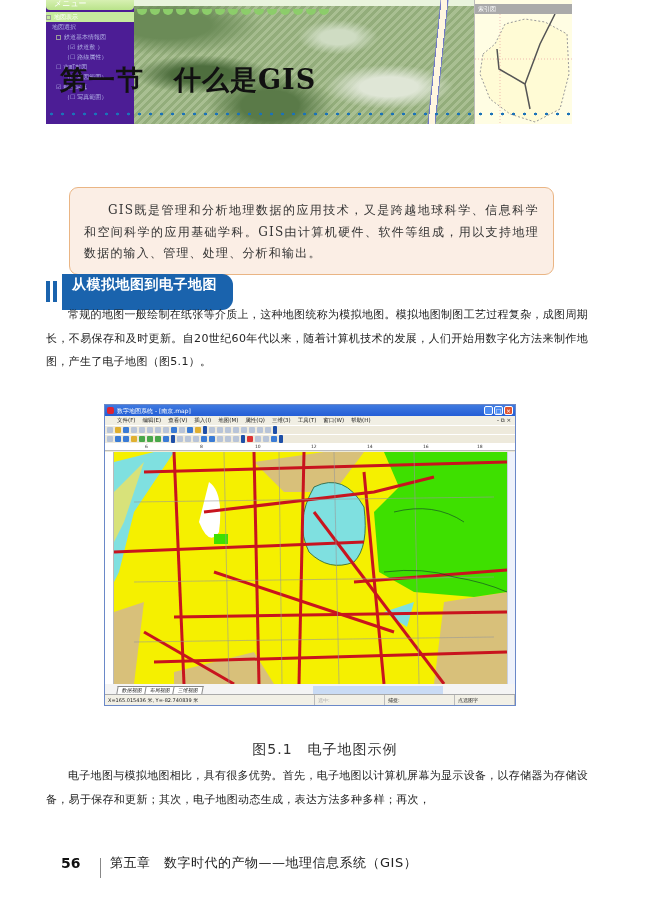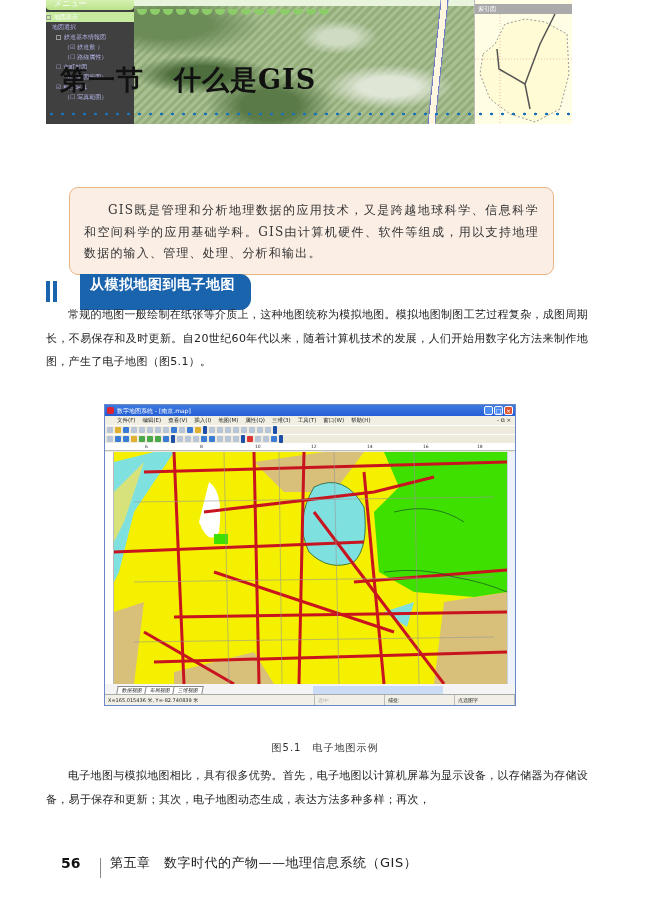--- a/index.html
+++ b/index.html
@@ -1,20 +1,20 @@
 <!DOCTYPE html>
 <html><head>
 <meta charset="utf-8">
 <style>
   * { box-sizing: border-box; margin: 0; padding: 0; }
   body { width: 650px; height: 920px; background: #ffffff; position: relative; overflow: hidden; font-family: "DejaVu Serif", serif; color: #222; }
 
   
   .banner { position: absolute; left: 46px; top: 0; width: 526px; height: 124px; overflow: hidden; }
-  .menu-panel { position: absolute; left: 0; top: 0; width: 88px; height: 124px; background: #404040; }
+  .menu-panel { position: absolute; left: 0; top: 0; width: 88px; height: 124px; background: #4c1d95; }
   .menu-title { height: 10px; background: linear-gradient(#d7f0b2,#b9e38a); border-radius: 0 0 4px 4px; margin: 0 0 2px 0; font-size: 8px; color: #fff; padding-left: 8px; font-family: "DejaVu Sans", sans-serif; line-height: 8px; }
   .menu-row { font-family: "DejaVu Sans", sans-serif; font-size: 6px; color: #b2b2e6; line-height: 10px; white-space: nowrap; }
   .menu-row.sel { background: #c6eb9e; color: #fff; }
   .menu-row .cb { display: inline-block; width: 5px; height: 5px; border: 1px solid #999; margin-right: 3px; vertical-align: middle; }
   .aerial { position: absolute; left: 88px; top: 0; width: 340px; height: 124px;
     background:
       radial-gradient(ellipse at 20% 60%, #4e6e3e 0 8%, transparent 18%),
       radial-gradient(ellipse at 60% 30%, #cfdcc3 0 6%, transparent 14%),
       radial-gradient(ellipse at 75% 70%, #dfe6d6 0 8%, transparent 18%),
       radial-gradient(ellipse at 40% 85%, #5a7a48 0 10%, transparent 22%),
@@ -31,21 +31,21 @@
   .section-title { position: absolute; left: 60px; top: 62px; font-size: 27px; font-weight: bold; color: #111; letter-spacing: 1px; font-family: "DejaVu Serif", serif; }
   .section-title .num { margin-right: 30px; }
   .dots { position: absolute; left: 46px; top: 112px; width: 526px; height: 4px; background: radial-gradient(circle, #1b72b8 1.3px, transparent 1.6px) 0 0/11px 4px repeat-x; }
 
   
   .summary { position: absolute; left: 69px; top: 155px; width: 485px; height: 88px; background: #fbeee5; border: 1.5px solid #eab584; border-radius: 9px; padding: 12px 14px 0 14px; font-size: 12px; line-height: 21.5px; color: #333; text-indent: 2em; letter-spacing: 1.2px; text-align: justify; margin-top: 32px; }
 
   
   .h2 { position: absolute; left: 46px; top: 281px; height: 21px; display: flex; align-items: center; }
   .h2 .bar { width: 4px; height: 21px; background: #1a63ad; margin-right: 3px; }
-  .h2 .pill { height: 36px; background: #1a63ad; color: #fff; font-family: "DejaVu Sans", sans-serif; font-weight: bold; font-size: 14px; padding: 0 16px 12px 10px; border-radius: 0 11px 11px 0; line-height: 21px; margin-left: 20px; letter-spacing: 0.5px; }
+  .h2 .pill { height: 36px; background: #1a63ad; color: #fff; font-family: "DejaVu Sans", sans-serif; font-weight: bold; font-size: 14px; padding: 0 16px 12px 10px; border-radius: 0 11px 11px 0; line-height: 21px; margin-left: 2px; letter-spacing: 0.5px; }
 
   .para { position: absolute; left: 46px; font-family: "DejaVu Sans", sans-serif; font-size: 11px; line-height: 23.5px; color: #222; text-align: justify; letter-spacing: 0.3px; }
   .para1 { top: 303px; width: 542px; text-indent: 2em; }
   .para2 { top: 764px; width: 542px; text-indent: 2em; }
 
   
   .win { position: absolute; left: 104px; top: 404px; width: 412px; height: 302px; border: 1px solid #6a88c8; background: #ece9d8; font-family: "DejaVu Sans", sans-serif; }
   .titlebar { height: 11px; background: linear-gradient(#3f7ae0,#245ed6); color: #fff; font-size: 6px; line-height: 11px; padding-left: 12px; position: relative; }
   .titlebar .appicon { position: absolute; left: 2px; top: 2px; width: 7px; height: 7px; background: #d23; border-radius: 2px; }
   .titlebar .btns { position: absolute; right: 2px; top: 1px; display: flex; gap: 1px; }
@@ -61,21 +61,21 @@
   .mapwrap { position: absolute; left: 0; top: 47px; width: 410px; height: 232px; display: flex; }
   .vruler { width: 9px; background: #fff; border-right: 1px solid #bbb; }
   .map { flex: 1; position: relative; overflow: hidden; background: #f5f000; }
   .vscroll { width: 8px; background: #eef2fb; border-left: 1px solid #c8cfe0; }
   .tabsbar { position: absolute; left: 0; top: 279px; width: 410px; height: 10px; background: #f4f4f4; display: flex; align-items: flex-end; padding-left: 12px; font-size: 5px; }
   .tabsbar .tab { border: 1px solid #888; border-bottom: none; padding: 0 4px; background: #fff; margin-right: -2px; height: 8px; line-height: 7px; transform: skewX(-10deg); }
   .tabsbar .hscroll { flex: 1; height: 8px; background: linear-gradient(90deg, #f4f4f4 0 35%, #c9dbf5 35% 78%, #f4f4f4 78%); margin: 0 6px; }
   .statusbar { position: absolute; left: 0; top: 289px; width: 410px; height: 11px; background: #f2f0e6; border-top: 1px solid #aaa; font-size: 5px; line-height: 10px; display: flex; }
   .statusbar div { border-right: 1px solid #bbb; padding-left: 3px; }
 
-  .caption { position: absolute; left: 0; width: 650px; top: 741px; text-align: center; font-family: "DejaVu Sans", sans-serif; font-size: 10px; color: #333; letter-spacing: 1px; }
+  .caption { position: absolute; left: 0; width: 650px; top: 741px; text-align: center; font-family: "DejaVu Sans", sans-serif; font-size: 14px; color: #333; letter-spacing: 1px; }
 
   
   .footer { position: absolute; left: 61px; top: 853px; display: flex; align-items: center; font-family: "DejaVu Sans", sans-serif; }
   .pageno { font-size: 14px; font-weight: bold; color: #111; width: 30px; }
   .fsep { width: 1px; height: 20px; background: #888; margin: 0 9px 0 9px; position: relative; top: 5px; }
   .chap { font-size: 13px; color: #222; letter-spacing: 0.5px; }
 </style>
 </head>
 <body>
 

